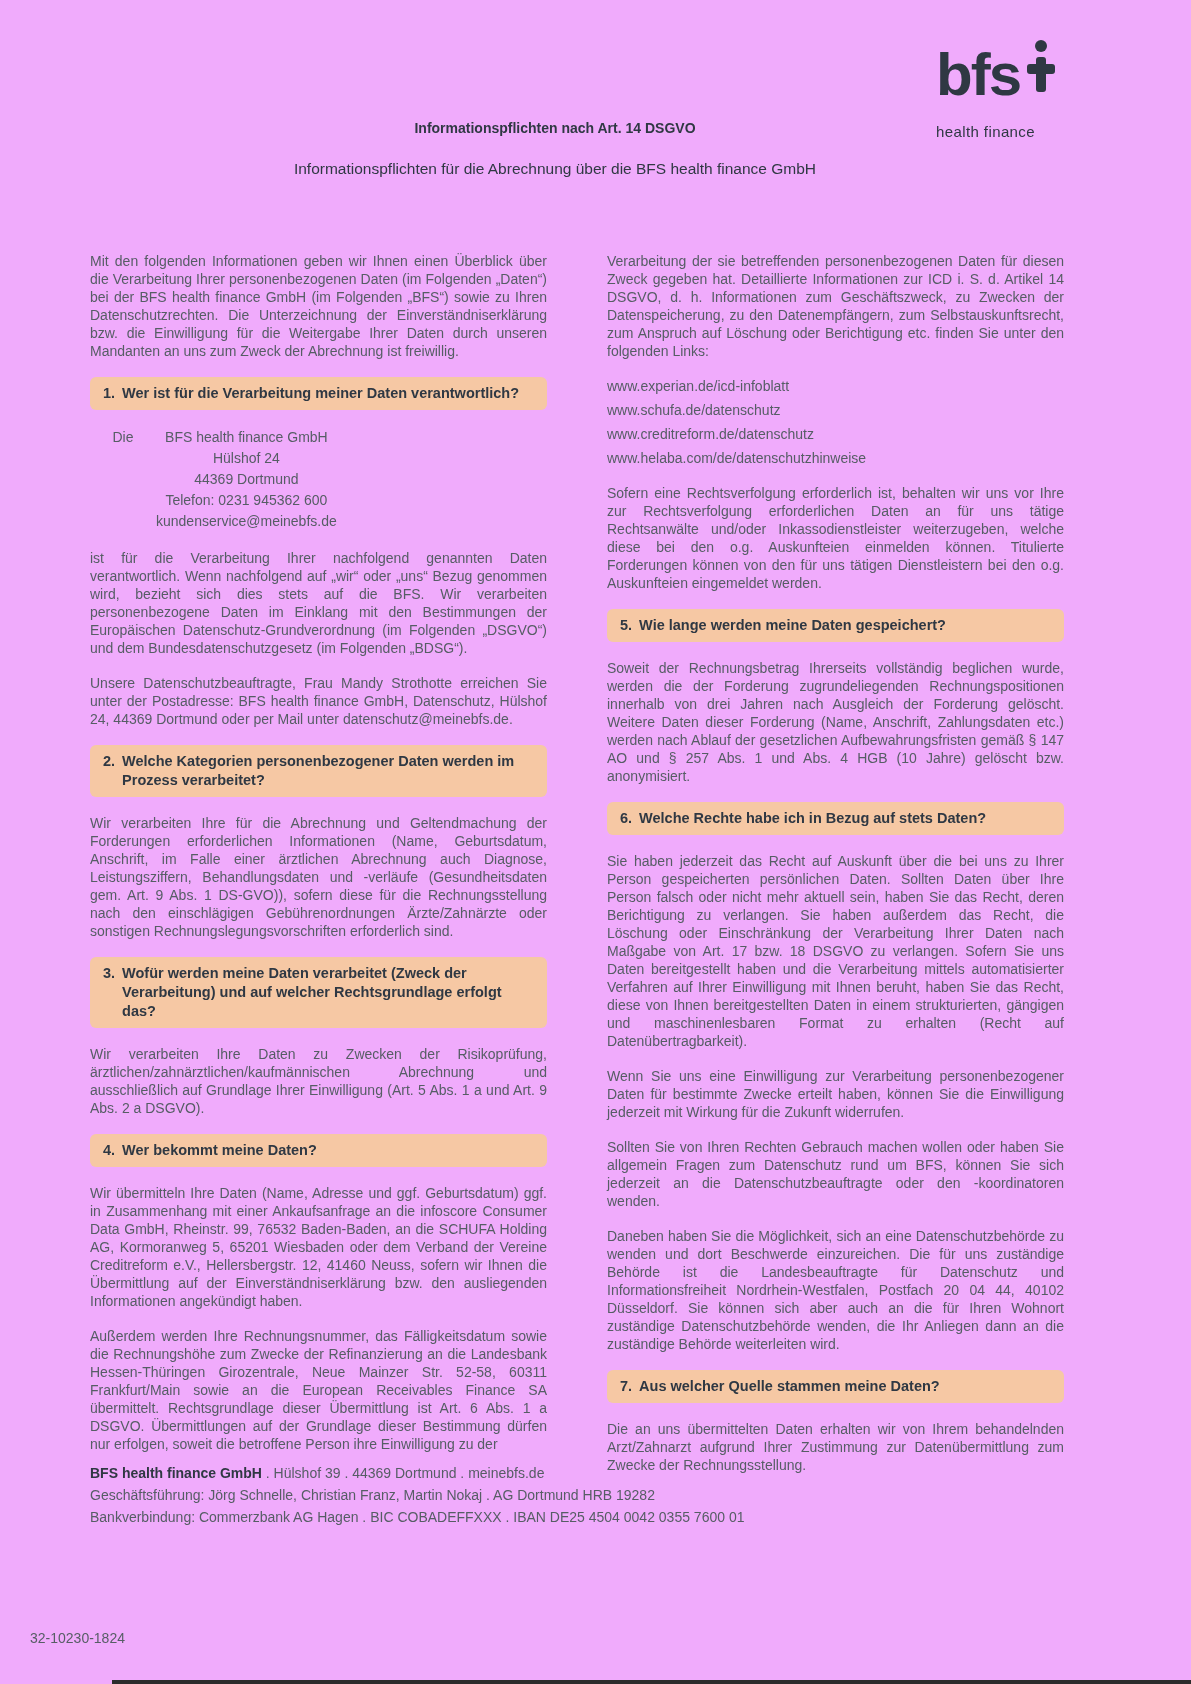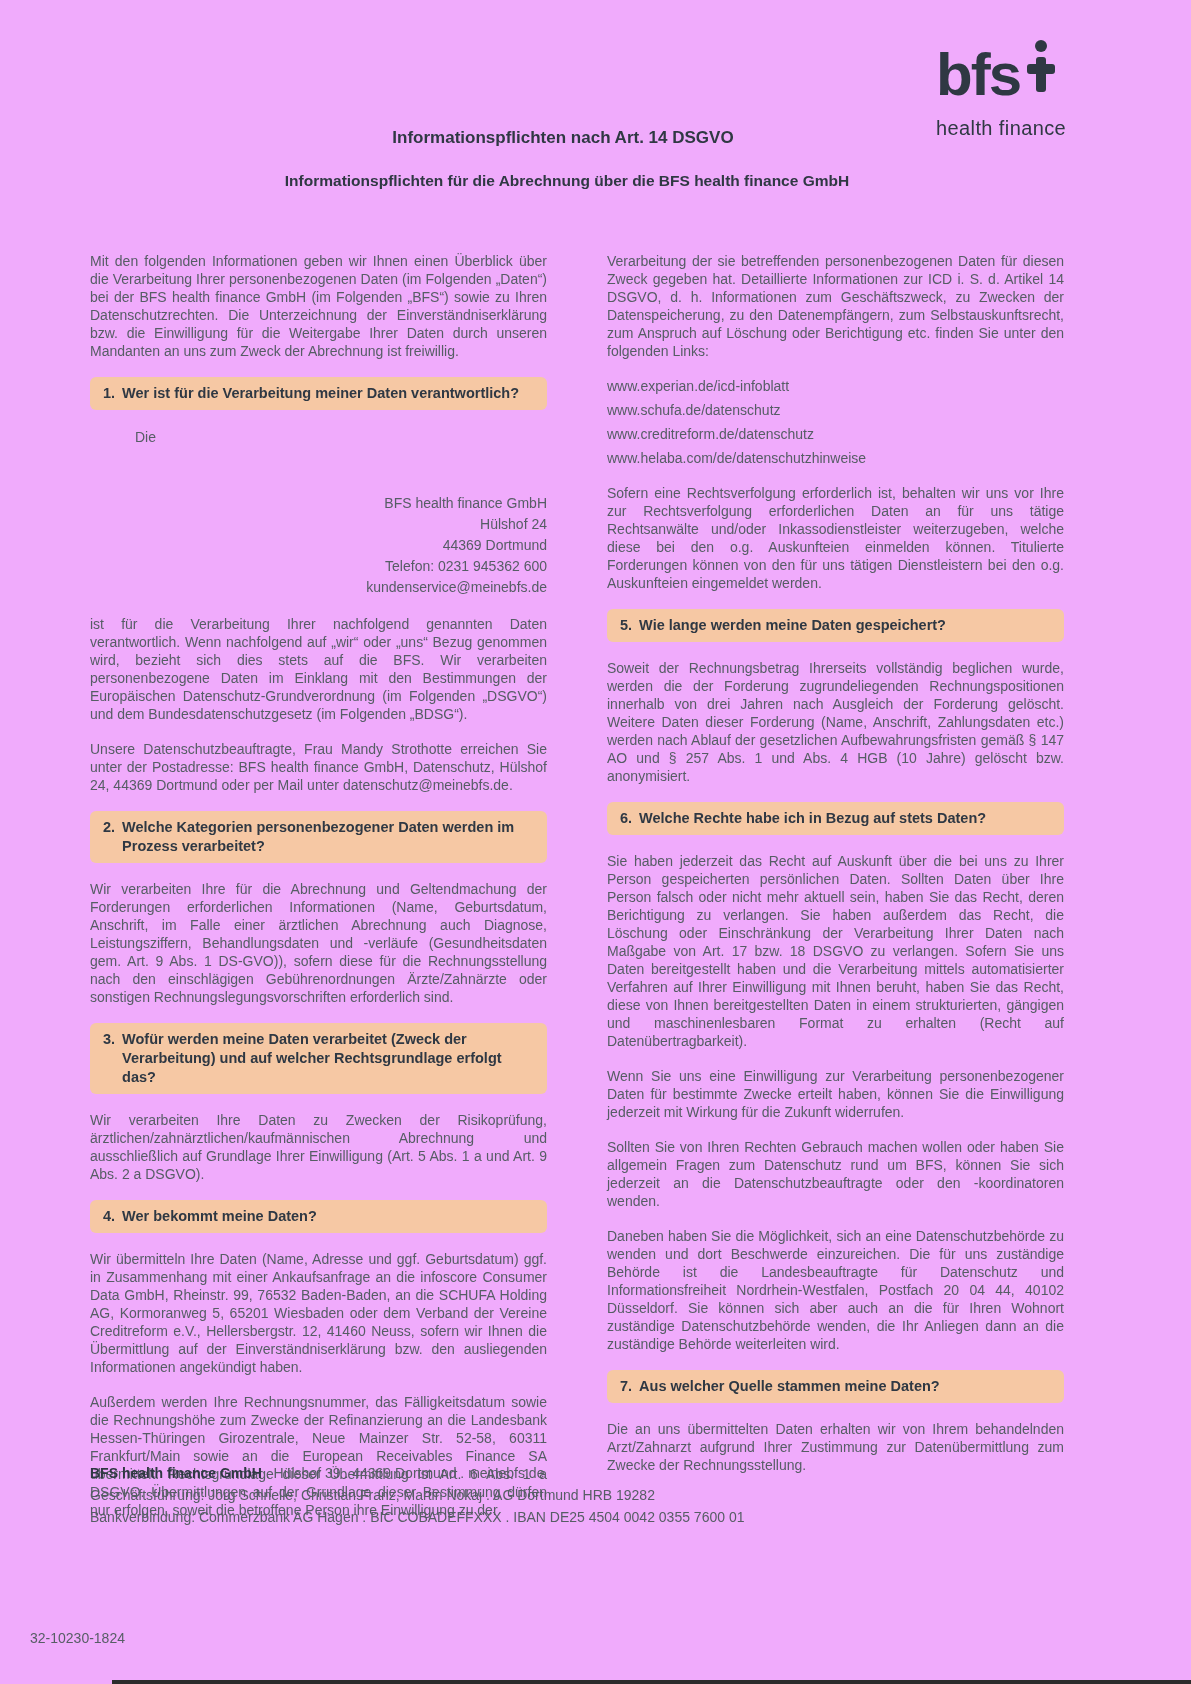--- a/index.html
+++ b/index.html
@@ -9,44 +9,44 @@
   }
 
   
   .logo { position:absolute; left:936px; top:46px; color:#2f3843; }
   .logo-row { display:flex; align-items:flex-start; }
   .logo-text { font-size:60px; font-weight:bold; line-height:0.95; letter-spacing:-2px; color:#2f3843; }
   .logo-plus { position:relative; width:32px; height:56px; margin-left:5px; margin-top:-6px; }
   .logo-plus .dot { position:absolute; top:0; left:10px; width:12px; height:12px; border-radius:50%; background:#2f3843; }
   .logo-plus .v   { position:absolute; top:17px; left:11px; width:10px; height:35px; border-radius:3px; background:#2f3843; }
   .logo-plus .h   { position:absolute; top:24px; left:2px;  width:28px; height:10px; border-radius:3px; background:#2f3843; }
-  .logo-tagline { font-size:20px; margin-top:14px; letter-spacing:0.4px; color:#2f3843; }
+  .logo-tagline { font-size:15px; margin-top:20px; letter-spacing:0.4px; color:#2f3843; }
 
   
-  .title    { position:absolute; left:90px; width:930px; top:120px; margin:8px; text-align:center;
-              font-size:17px; font-weight:bold; color:#2f3843; }
-  .subtitle { position:absolute; left:90px; width:930px; top:160px; margin:12px; text-align:center;
-              font-size:15.5px; font-weight:bold; color:#2f3843; }
+  .title    { position:absolute; left:90px; width:930px; top:120px; margin:0; text-align:center;
+              font-size:14px; font-weight:bold; color:#2f3843; }
+  .subtitle { position:absolute; left:90px; width:930px; top:160px; margin:0; text-align:center;
+              font-size:15.5px; font-weight:normal; color:#2f3843; }
 
   
   .col { position:absolute; top:252px; width:457px; font-size:14px; line-height:18px;
          text-align:justify; color:#565d65; }
   .col-left  { left:90px;  }
   .col-right { left:607px; }
   .col p { margin:0 0 17px 0; }
 
   .sec {
     background:#f6c8a4; color:#2f3843; font-weight:bold; font-size:14.5px; line-height:19px;
     padding:7px 10px 7px 13px; border-radius:6px; margin:0 0 17px 0;
     display:flex; text-align:left;
   }
   .sec-num { margin-right:7px; white-space:nowrap; }
   .sec-text { flex:1; }
 
-  .addr { display:flex; margin:0 0 17px 0; line-height:21px; text-align:right;flex-direction:column; }
+  .addr { display:flex; margin:0 0 17px 0; line-height:21px; text-align:center; }
   .addr-label { width:66px; flex:0 0 66px; }
 
   .links { margin:2px 0 17px 0; text-align:left; }
   .link-line { margin:4px 0 6px 0; line-height:18px; }
 
   
   .footer { position:absolute; left:90px; top:1462px; font-size:14px; line-height:22px;
             color:#565d65; text-align:left; }
   .footer .bold { font-weight:bold; color:#2f3843; }
   .doc-code { position:absolute; left:30px; top:1630px; font-size:14px; color:#565d65; }

